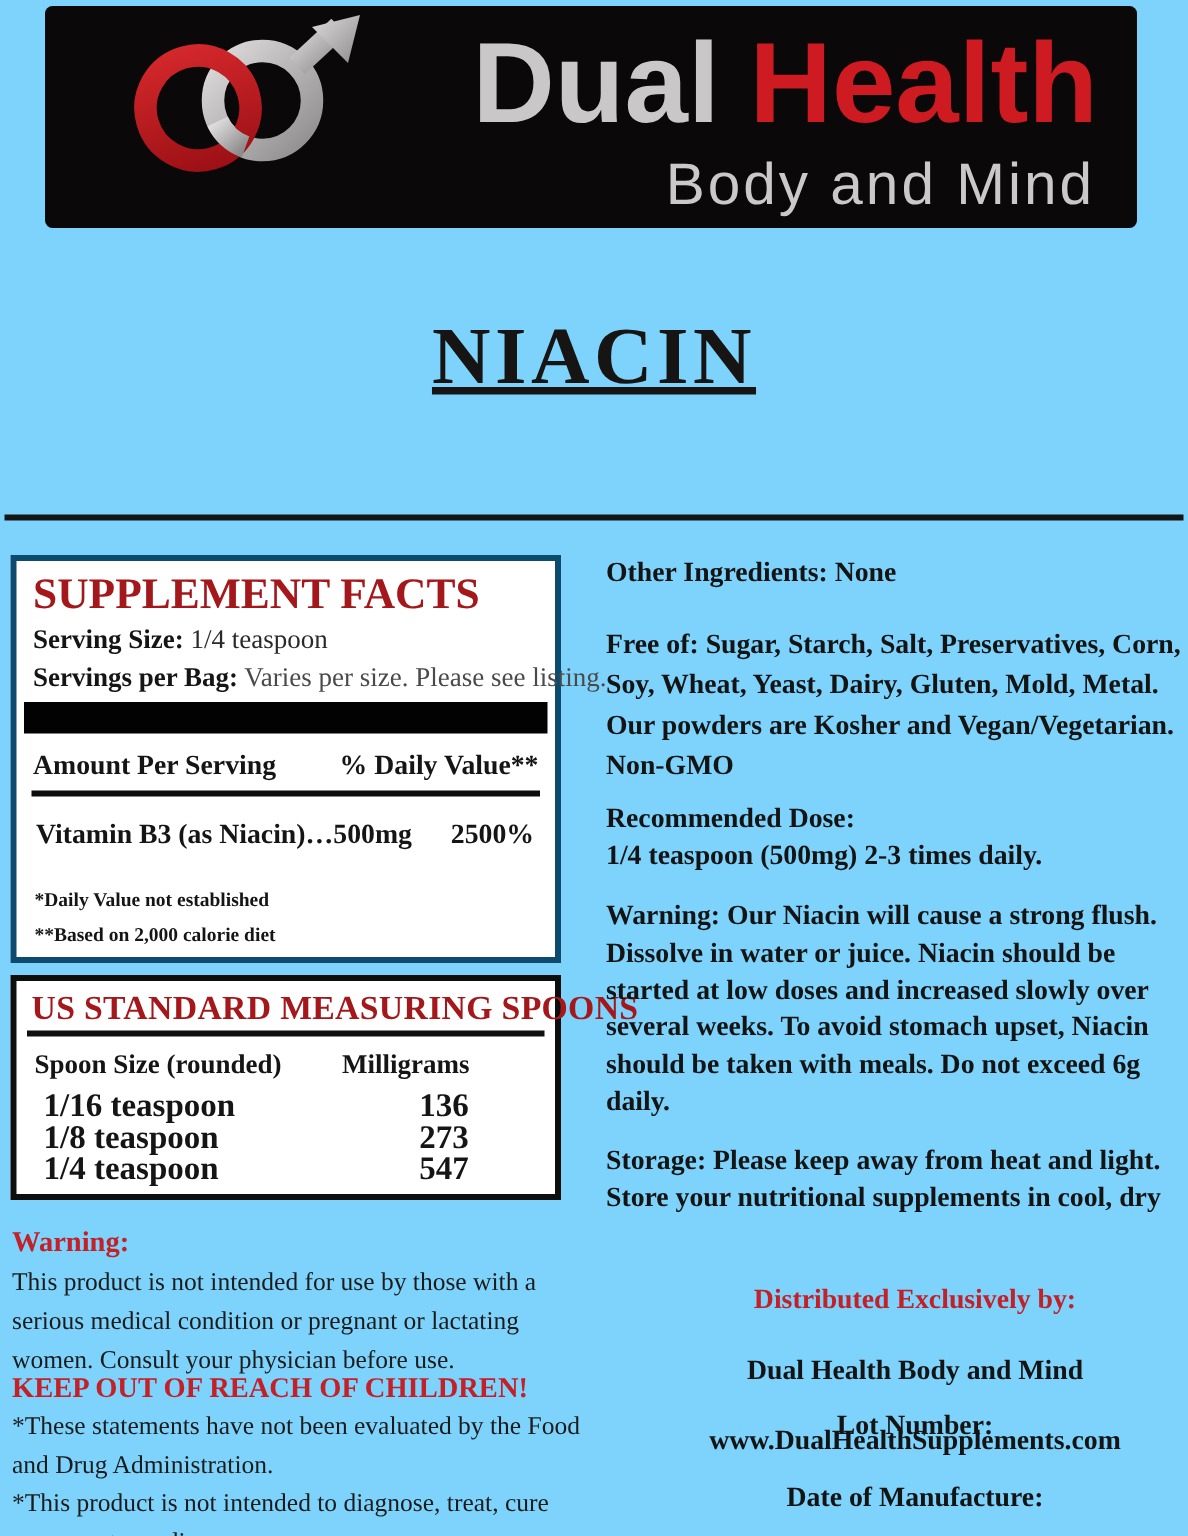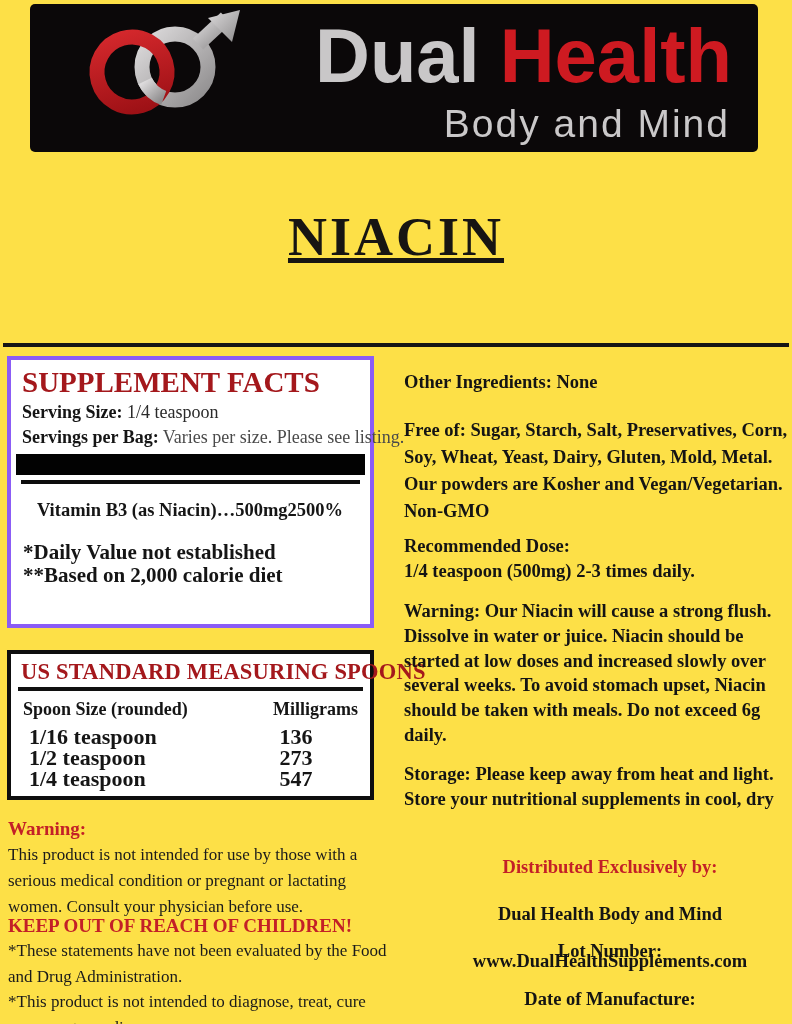--- a/index.html
+++ b/index.html
@@ -1,60 +1,60 @@
 <!DOCTYPE html>
 <html><head>
 <meta charset="utf-8">
 <style>
   html,body{margin:0;padding:0;background:#fff;}
-  .page{position:relative;width:792px;height:1024px;background:#fde047;overflow:hidden;
+  .page{position:relative;width:792px;height:1024px;background:#7dd3fc;overflow:hidden;
         font-family:"Liberation Serif",serif;color:#151515;}
 
   
   .banner{position:absolute;left:30px;top:4px;width:728px;height:148px;
           background:#0b0809;border-radius:5px;overflow:hidden;}
   .logo-svg{position:absolute;left:28px;top:0;width:230px;height:146px;}
   .brand{position:absolute;right:26px;top:12px;font-family:"Liberation Sans",sans-serif;
          font-weight:bold;font-size:76px;line-height:80px;white-space:nowrap;}
   .brand .dual{color:#c9c7c8;margin-right:20px;}
   .brand .health{color:#ce1a21;}
   .tagline{position:absolute;right:28px;top:98px;font-family:Liberation Sans, sans-serif;
            font-weight:400;font-size:39px;color:#cac8c9;letter-spacing:2px;white-space:nowrap;}
 
   
   .product-title{position:absolute;left:0;top:170px;width:792px;text-align:center;
                  font-size:54px;font-weight:bold;letter-spacing:3px;color:#171513;text-decoration:underline;}
   .full-rule{position:absolute;left:3px;top:343px;width:786px;height:4px;background:#151515;}
 
   
-  .facts-box{position:absolute;left:7px;top:356px;width:367px;height:272px;
-             border:4px solid #8b5cf6;box-sizing:border-box;background:#fff;}
+  .facts-box{position:absolute;left:7px;top:370px;width:367px;height:272px;
+             border:4px solid #0c4a6e;box-sizing:border-box;background:#fff;}
   .facts-title{margin:6px 0 0 11px;font-size:29px;line-height:32px;font-weight:bold;color:#a4181c;}
   .facts-line{margin:3px 11px 0 11px;font-size:18px;line-height:22px;white-space:nowrap;}
   .facts-line .lbl{font-weight:bold;}
   .facts-line .val{color:#4a4a4a;}
   .facts-line .val-dark{color:#2a2a2a;}
   .black-bar{margin:6px 5px 0 5px;height:21px;background:#020202;}
   .amount-row{display:flex;justify-content:space-between;margin:11px 11px 0 11px;
               font-size:18.5px;font-weight:bold;line-height:22px;}
   .facts-rule{margin:5px 10px 0 10px;height:4px;background:#0d0d0d;}
-  .vitamin-row{display:flex;justify-content:center;margin:15px 14px 0 13px;
+  .vitamin-row{display:flex;justify-content:space-between;margin:15px 14px 0 13px;
                font-size:18.5px;font-weight:600;line-height:22px;}
-  .footnote{margin:0 0 0 12px;font-size:21px;font-weight:600;line-height:23px;}
+  .footnote{margin:0 0 0 12px;font-size:13px;font-weight:600;line-height:23px;}
   .footnote.first{margin-top:20px;}
 
   
   .spoons-box{position:absolute;left:7px;top:650px;width:367px;height:150px;
               border:4px solid #0e0e0e;box-sizing:border-box;background:#fff;}
   .spoons-title{margin:5px 0 0 10px;font-size:22.5px;line-height:25px;font-weight:bold;
                 color:#a4181c;letter-spacing:0.2px;white-space:nowrap;}
   .spoons-rule{margin:3px 7px 0 7px;height:4px;background:#101010;}
   .spoons-header{display:flex;justify-content:space-between;margin:7px 12px 0 12px;
                  font-size:18px;font-weight:600;line-height:22px;}
-  .spoons-header .mgcol{width:130px;text-align:right;}
+  .spoons-header .mgcol{width:130px;text-align:left;}
   .spoon-rows{margin:6px 12px 0 18px;}
   .spoon-row{display:flex;justify-content:space-between;font-size:22px;font-weight:600;line-height:21px;}
   .spoon-row .mgcol{width:124px;text-align:center;}
 
   
   .warning-left{position:absolute;left:8px;top:816px;width:384px;}
   .warn-heading{color:#c32027;font-weight:bold;font-size:19px;line-height:26px;}
   .warn-body{font-size:17px;font-weight:400;line-height:26px;white-space:pre-line;color:#1b1b1b;}
   .keepout{position:absolute;left:8px;top:913px;width:392px;}
   .keepout .warn-heading{line-height:25px;}
@@ -119,20 +119,24 @@
     <div class="facts-title">SUPPLEMENT FACTS</div>
     <div class="facts-line">
       <span class="lbl">Serving Size:</span>
       <span class="val-dark">1/4 teaspoon</span>
     </div>
     <div class="facts-line">
       <span class="lbl">Servings per Bag:</span>
       <span class="val">Varies per size. Please see listing.</span>
     </div>
     <div class="black-bar"></div>
+    <div class="amount-row">
+      <span>Amount Per Serving</span>
+      <span>% Daily Value**</span>
+    </div>
     <div class="facts-rule"></div>
     <div class="vitamin-row">
       <span>Vitamin B3 (as Niacin)…500mg</span>
       <span>2500%</span>
     </div>
     <div class="footnote first">*Daily Value not established</div>
     <div class="footnote">**Based on 2,000 calorie diet</div>
   </section>
 
   <section class="spoons-box">
@@ -141,21 +145,21 @@
     <div class="spoons-header">
       <span>Spoon Size (rounded)</span>
       <span class="mgcol">Milligrams</span>
     </div>
     <div class="spoon-rows">
       <div class="spoon-row">
         <span>1/16 teaspoon</span>
         <span class="mgcol">136</span>
       </div>
       <div class="spoon-row">
-        <span>1/2 teaspoon</span>
+        <span>1/8 teaspoon</span>
         <span class="mgcol">273</span>
       </div>
       <div class="spoon-row">
         <span>1/4 teaspoon</span>
         <span class="mgcol">547</span>
       </div>
     </div>
   </section>
 
   <div class="warning-left">

